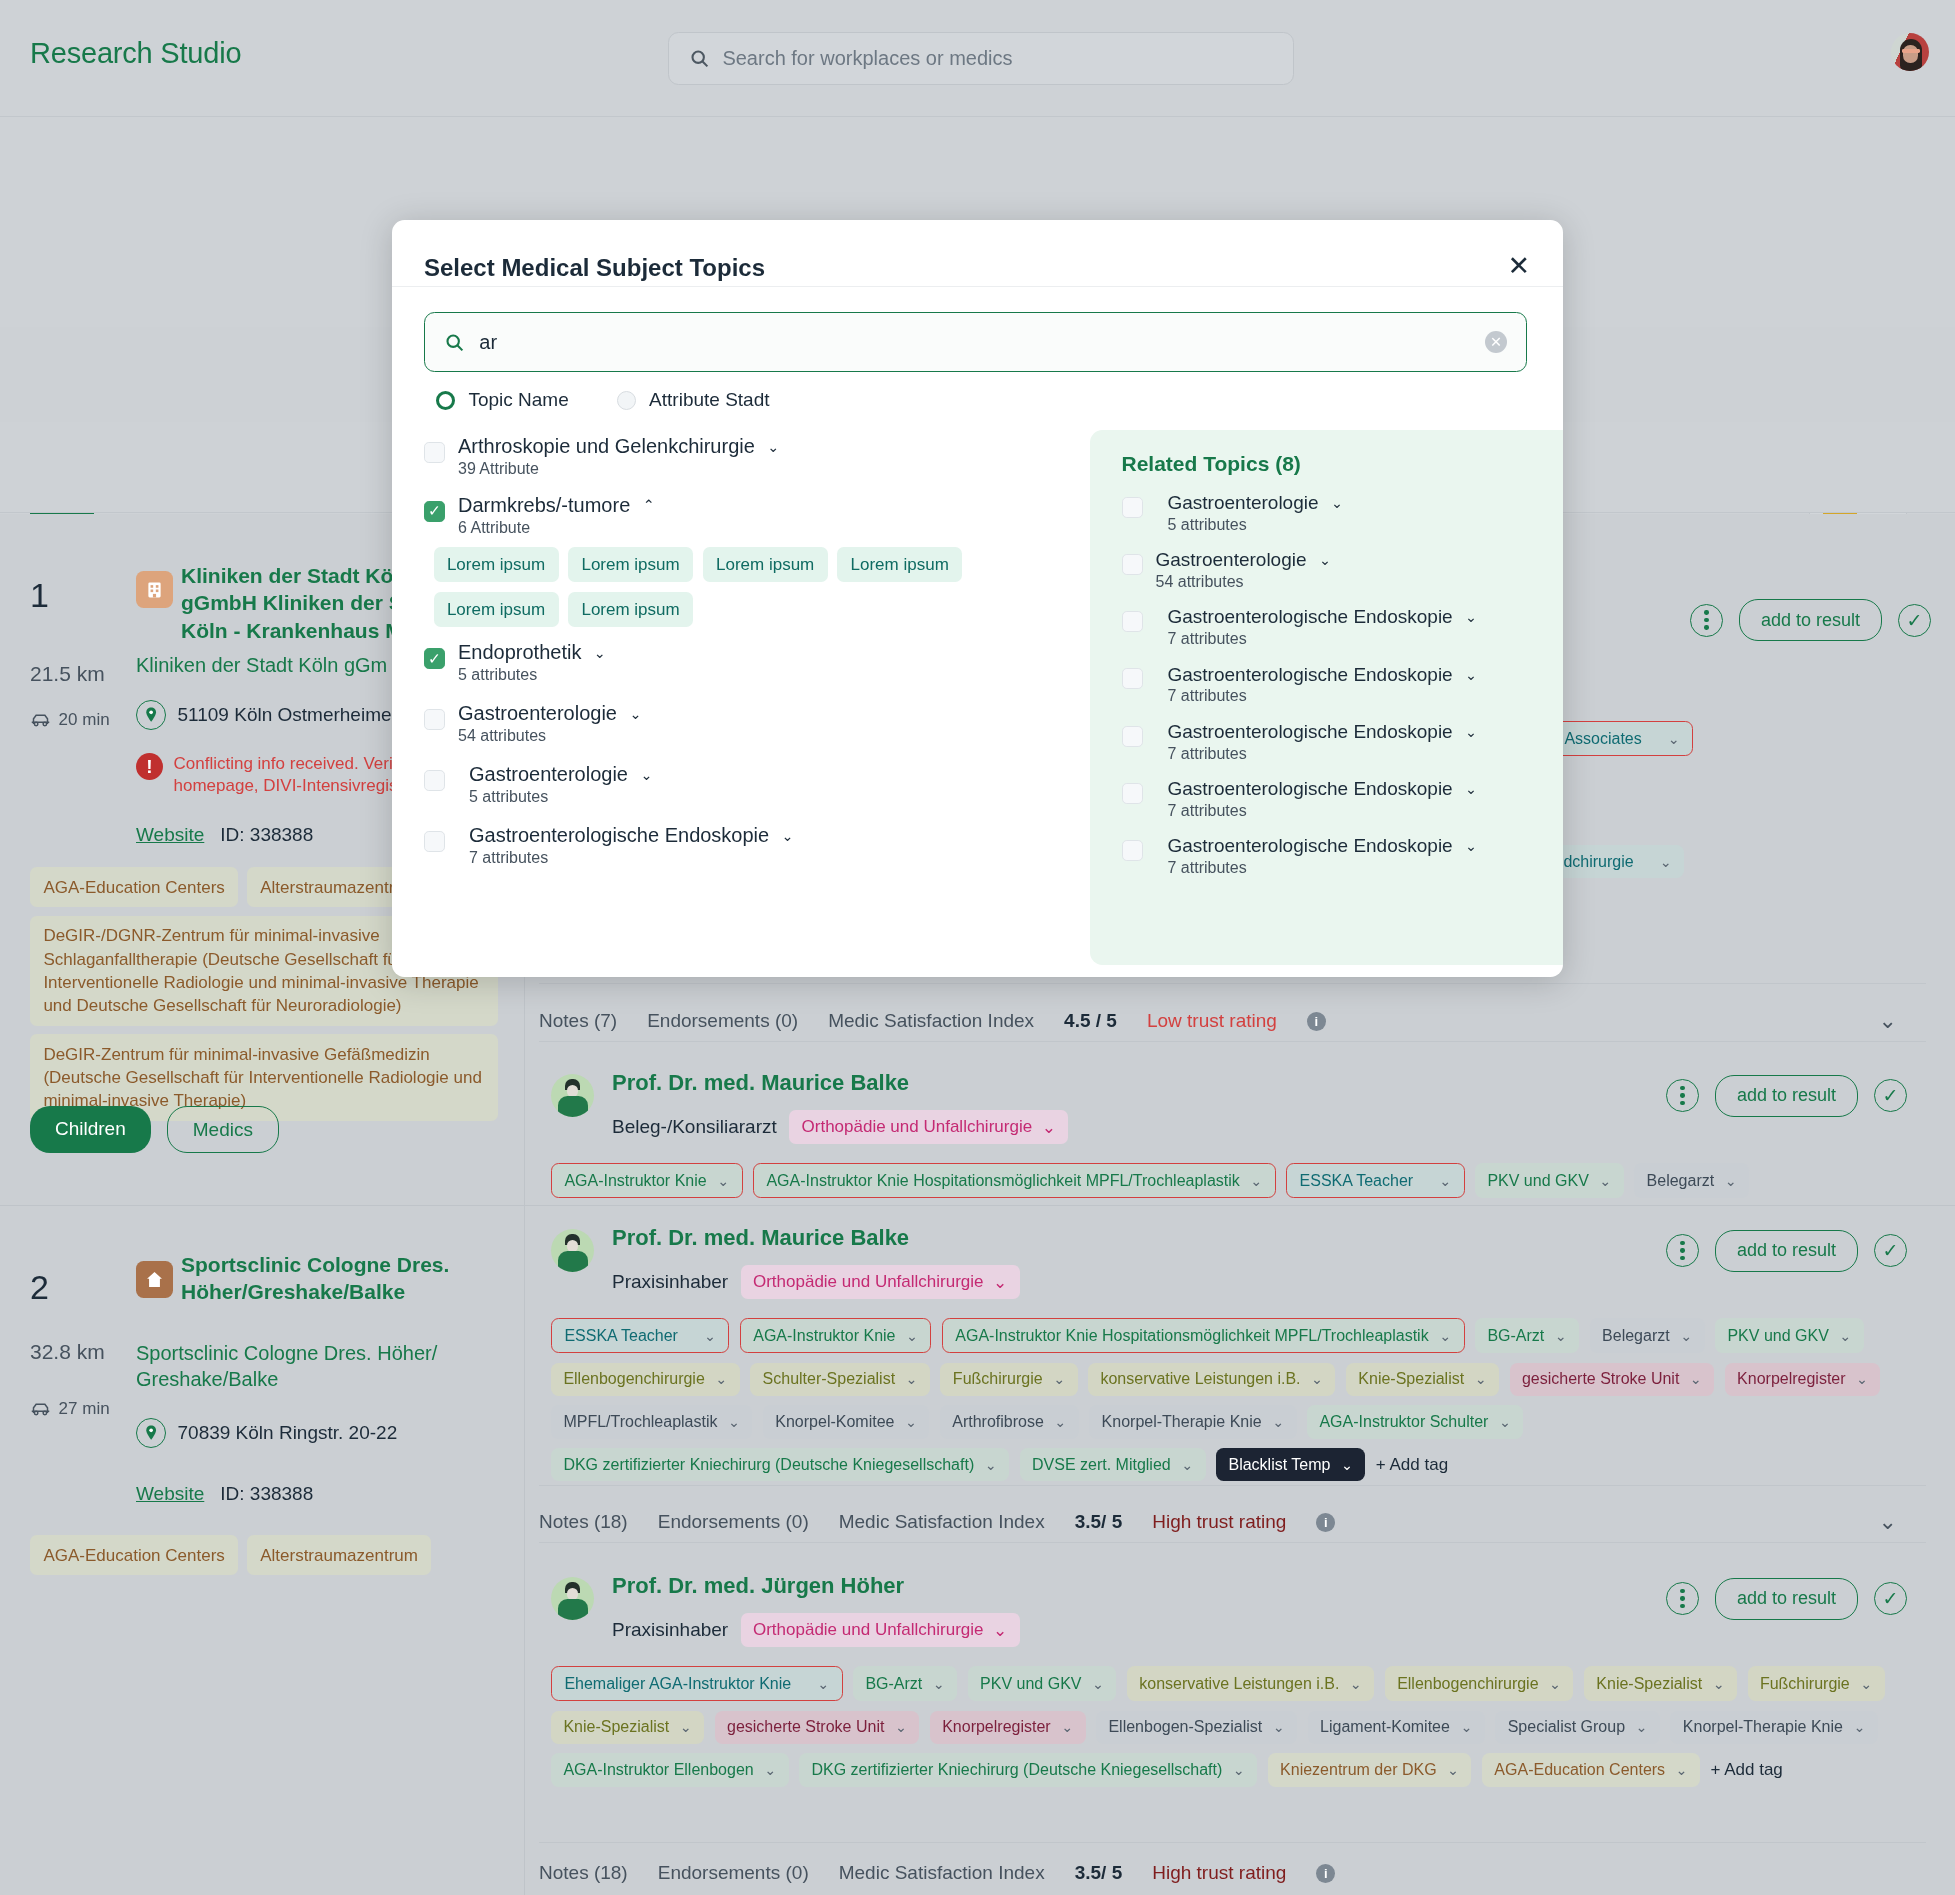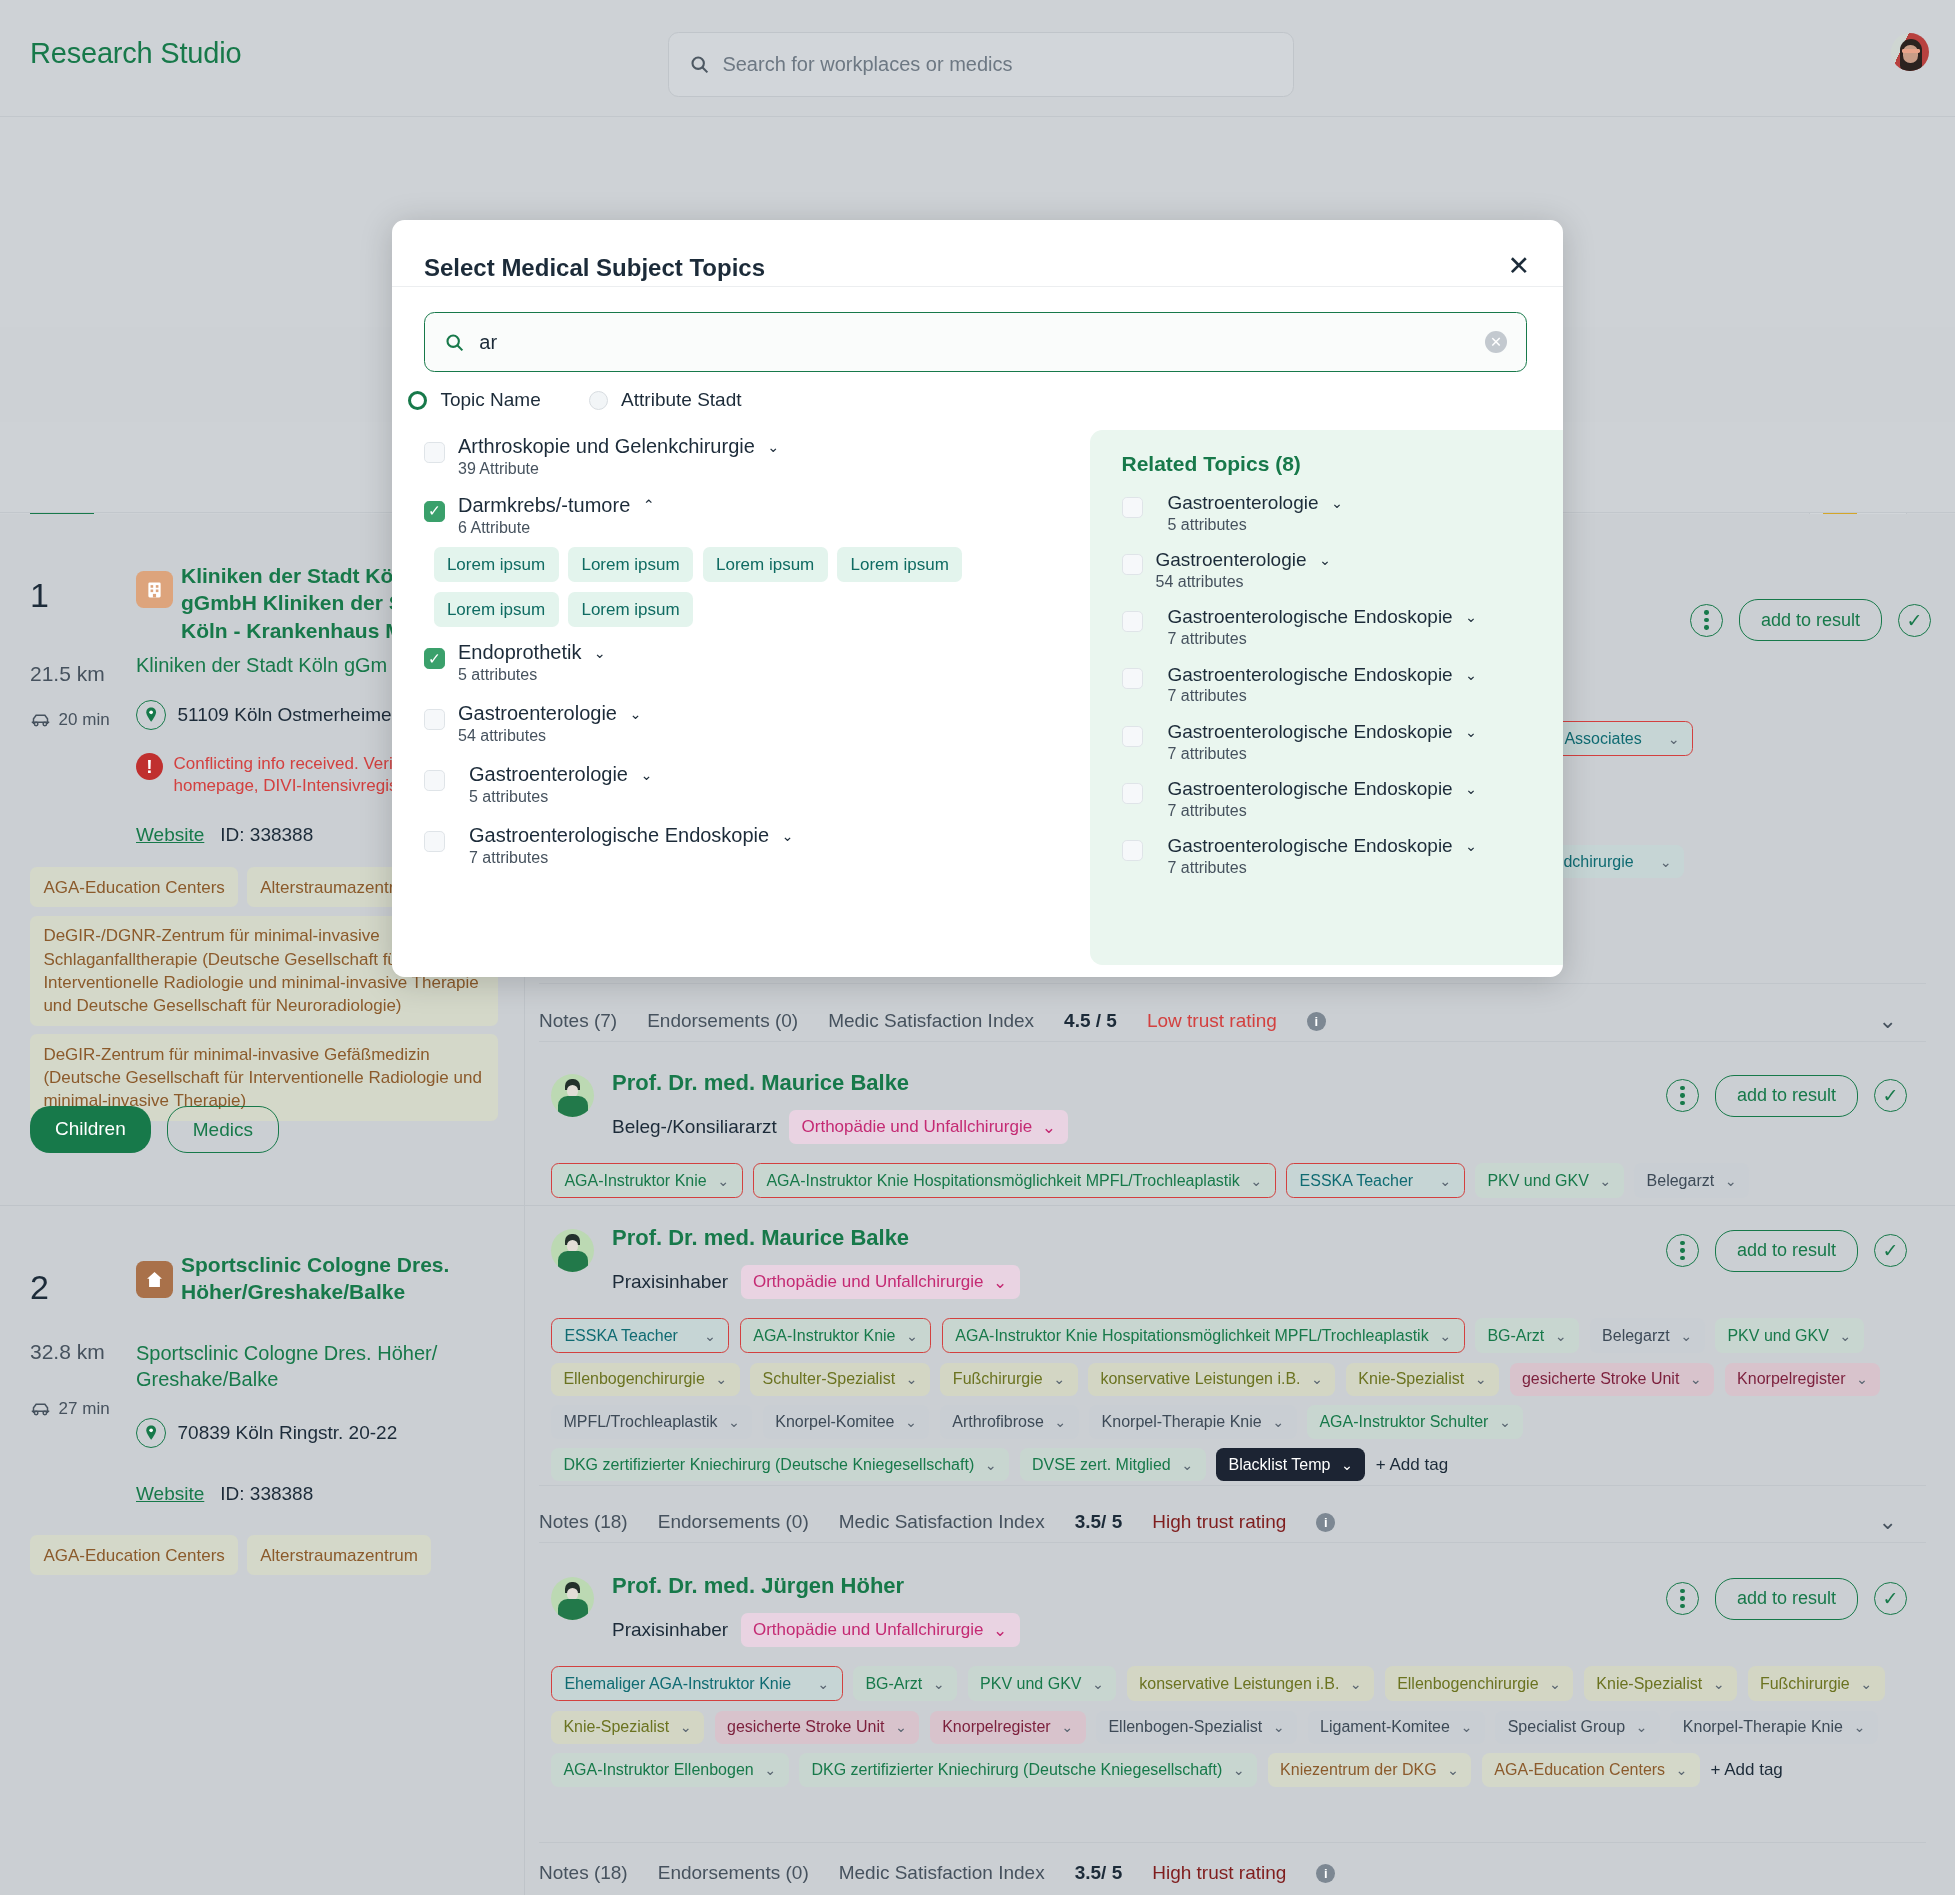--- a/index.html
+++ b/index.html
@@ -15,21 +15,21 @@
   
   .topbar {
     position: absolute; left:0; top:0; width:1955px; height:117px;
     background:#ced2d6; border-bottom:1px solid #c2c7cc;
   }
   .brand {
     position:absolute; left:30px; top:37px;
     font-size:29px; font-weight:400; color:#17794a; letter-spacing:-0.2px;
   }
   .globalsearch {
-    position:absolute; left:668px; top:32px; width:626px; height:65px;
+    position:absolute; left:668px; top:32px; width:626px; height:53px;
     border:1px solid #c0c5ca; border-radius:10.5px; background:#d2d6da;
     display:flex; align-items:center; padding:0 20px; gap:12.4px;
   }
   .globalsearch .ph { font-size:20px; color:#6d7883; }
   .avatar-top {
     position:absolute; right:26px; top:33px; width:38px; height:38px;
     border-radius:50%; overflow:hidden;
     background:linear-gradient(115deg,#cfd6d2 0% 32%, #b8413f 32% 100%);
   }
   .avatar-top .hair {
@@ -207,21 +207,21 @@
   .modal-head { position:relative; height:67px; border-bottom:1px solid #eceef0; }
   .modal-title { position:absolute; left:32px; top:34px; font-size:24px; font-weight:700; }
   .modal-close { position:absolute; right:33px; top:36px; font-size:27px; color:#1c2b39; line-height:0.8; }
   .modal-search {
     position:absolute; left:32px; top:92px; width:1103px; height:60px;
     border:1.4px solid #17794a; border-radius:10.5px; background:#fafcfb;
     display:flex; align-items:center; padding:0 19px; gap:14.3px;
   }
   .modal-search .qtxt { font-size:20px; color:#1c2b39; }
   .clearx { position:absolute; right:19px; width:22px; height:22px; border-radius:50%; background:#c3c9cf; color:#fff; font-size:14.3px; display:flex; align-items:center; justify-content:center; }
-  .radiorow { position:absolute; left:16px; top:169px; display:flex; align-items:center; gap:48px; }
+  .radiorow { position:absolute; left:44px; top:169px; display:flex; align-items:center; gap:48px; }
   .radio { display:flex; align-items:center; gap:13.4px; font-size:19px; }
   .rdot { width:19px; height:19px; border-radius:50%; border:3.8px solid #17794a; background:#fff; }
   .rdot.off { border:1.4px solid #d8dde1; background:#f2f5f7; }
   .topiclist { position:absolute; left:32px; top:215px; width:630px; height:530px; overflow:hidden; }
   .topic { position:relative; margin-bottom:3.8px; }
   .cb { position:absolute; left:0; top:6.7px; width:21px; height:21px; border-radius:4.8px; border:1px solid #dfe4e8; background:#f6f8fa; }
   .cb.on { background:#3aa06b; border-color:#3aa06b; color:#fff; display:flex; align-items:center; justify-content:center; font-size:15.3px; }
   .tname { margin-left:34px; font-size:20px; display:flex; align-items:center; gap:12.4px; }
   .tattr { margin-left:34px; font-size:16px; color:#46525e; margin-top:1.9px; }
   .tname.ind { margin-left:45px; } .tattr.ind { margin-left:45px; }

